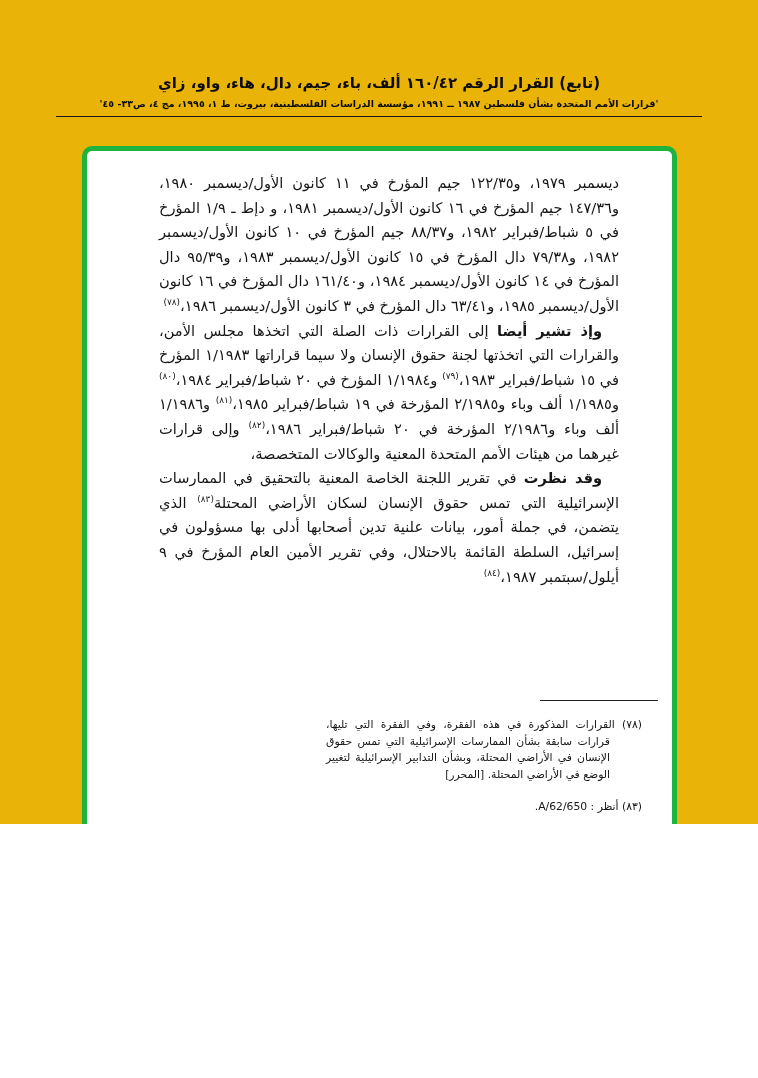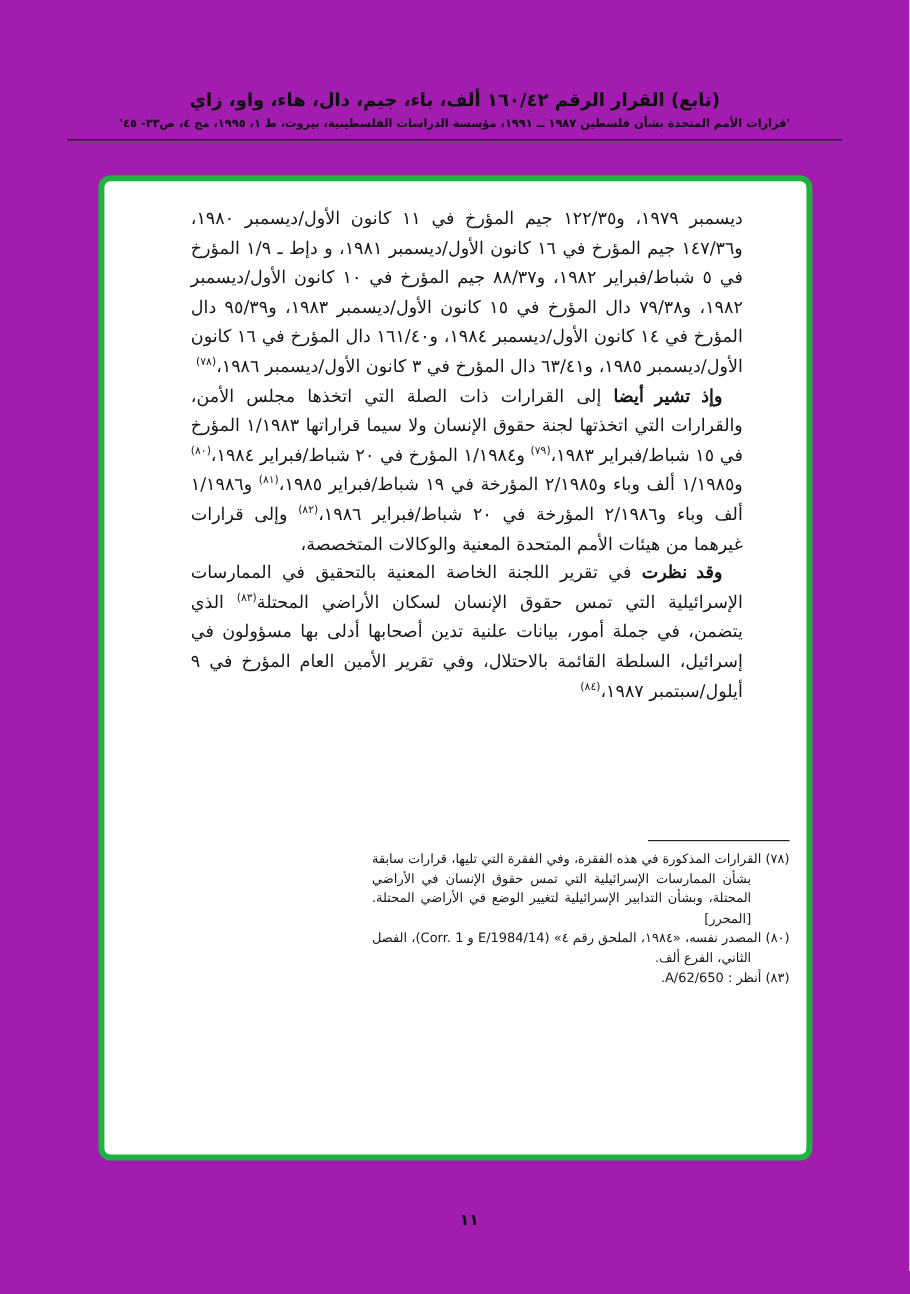--- a/index.html
+++ b/index.html
@@ -1,19 +1,19 @@
 <!DOCTYPE html>
 <html lang="ar"><head>
 <meta charset="utf-8">
 <style>
   html,body{margin:0;padding:0;background:#ffffff;}
   .page{
     position:relative;
-    width:758px;height:1078px;
-    background:#a21caf;
+    width:758px;height:824px;
+    background:#eab308;
     font-family:"DejaVu Sans",sans-serif;
     color:#111;
     overflow:hidden;
   }
   
   .header{position:absolute;top:0;left:0;width:758px;text-align:center;direction:rtl;}
   .header-title{
     margin-top:74px;
     font-size:15px;font-weight:bold;color:#0d0d0d;
     letter-spacing:0;
@@ -37,33 +37,33 @@
   }
   
   .content{
     position:absolute;top:20px;right:53px;width:460px;
     direction:rtl;
     font-size:14.6px;line-height:24.6px;
     color:#161616;
   }
   .para{margin:0;text-align:justify;}
   .para.indent{text-indent:17px;}
-  .bold{font-weight:bold;font-family:Liberation Serif, serif;}
+  .bold{font-weight:bold;}
   .sup{font-size:9px;vertical-align:super;line-height:0;}
   
   .fnblock{
     position:absolute;top:549px;right:14px;width:348px;
     direction:rtl;
     font-size:10.8px;line-height:16.5px;color:#161616;
   }
   .fnsep{
     width:118px;height:0;border-top:1.2px solid #222;
     margin-bottom:7px;
   }
-  .fn{margin:0;text-align:justify;padding-right:32px;text-indent:-32px;}
+  .fn{margin:16px;text-align:justify;padding-right:32px;text-indent:-32px;}
   .fn-num{white-space:pre;}
   
   .page-number{
     position:absolute;left:12px;top:1010px;width:758px;
     text-align:center;
     font-size:13px;font-weight:bold;color:#0d0d0d;
     direction:rtl;
   }
 </style>
 </head>
@@ -81,20 +81,19 @@
     <div class="content">
         <p class="para"><span>ديسمبر ١٩٧٩، و١٢٢/٣٥ جيم المؤرخ في ١١ كانون الأول/ديسمبر ١٩٨٠، و١٤٧/٣٦ جيم المؤرخ في ١٦ كانون الأول/ديسمبر ١٩٨١، و دإط ـ ١/٩ المؤرخ في ٥ شباط/فبراير ١٩٨٢، و٨٨/٣٧ جيم المؤرخ في ١٠ كانون الأول/ديسمبر ١٩٨٢، و٧٩/٣٨ دال المؤرخ في ١٥ كانون الأول/ديسمبر ١٩٨٣، و٩٥/٣٩ دال المؤرخ في ١٤ كانون الأول/ديسمبر ١٩٨٤، و١٦١/٤٠ دال المؤرخ في ١٦ كانون الأول/ديسمبر ١٩٨٥، و٦٣/٤١ دال المؤرخ في ٣ كانون الأول/ديسمبر ١٩٨٦،</span><span class="sup">(٧٨)</span></p>
         <p class="para indent"><span class="bold">وإذ تشير أيضا</span><span> إلى القرارات ذات الصلة التي اتخذها مجلس الأمن، والقرارات التي اتخذتها لجنة حقوق الإنسان ولا سيما قراراتها ١/١٩٨٣ المؤرخ في ١٥ شباط/فبراير ١٩٨٣،</span><span class="sup">(٧٩)</span><span> و١/١٩٨٤ المؤرخ في ٢٠ شباط/فبراير ١٩٨٤،</span><span class="sup">(٨٠)</span><span> و١/١٩٨٥ ألف وباء و٢/١٩٨٥ المؤرخة في ١٩ شباط/فبراير ١٩٨٥،</span><span class="sup">(٨١)</span><span> و١/١٩٨٦ ألف وباء و٢/١٩٨٦ المؤرخة في ٢٠ شباط/فبراير ١٩٨٦،</span><span class="sup">(٨٢)</span><span> وإلى قرارات غيرهما من هيئات الأمم المتحدة المعنية والوكالات المتخصصة،</span></p>
         <p class="para indent"><span class="bold">وقد نظرت</span><span> في تقرير اللجنة الخاصة المعنية بالتحقيق في الممارسات الإسرائيلية التي تمس حقوق الإنسان لسكان الأراضي المحتلة</span><span class="sup">(٨٣)</span><span> الذي يتضمن، في جملة أمور، بيانات علنية تدين أصحابها أدلى بها مسؤولون في إسرائيل، السلطة القائمة بالاحتلال، وفي تقرير الأمين العام المؤرخ في ٩ أيلول/سبتمبر ١٩٨٧،</span><span class="sup">(٨٤)</span></p>
       </div>
 
     <div class="fnblock">
       <div class="fnsep"></div>
 
     <div class="fn"><span class="fn-num">(٧٨) </span><span>القرارات المذكورة في هذه الفقرة، وفي الفقرة التي تليها، قرارات سابقة بشأن الممارسات الإسرائيلية التي تمس حقوق الإنسان في الأراضي المحتلة، وبشأن التدابير الإسرائيلية لتغيير الوضع في الأراضي المحتلة. [المحرر]</span></div>
-        <div class="fn"><span class="fn-num">(٨٠) </span><span>المصدر نفسه، «١٩٨٤، الملحق رقم ٤» (E/1984/14 و Corr. 1)، الفصل الثاني، الفرع ألف.</span></div>
         <div class="fn"><span class="fn-num">(٨٣) </span><span>أنظر : A/62/650.</span></div>
       </div>
   </div>
 
   <div class="page-number">١١</div>
 
 </div>
 
 </body></html>

